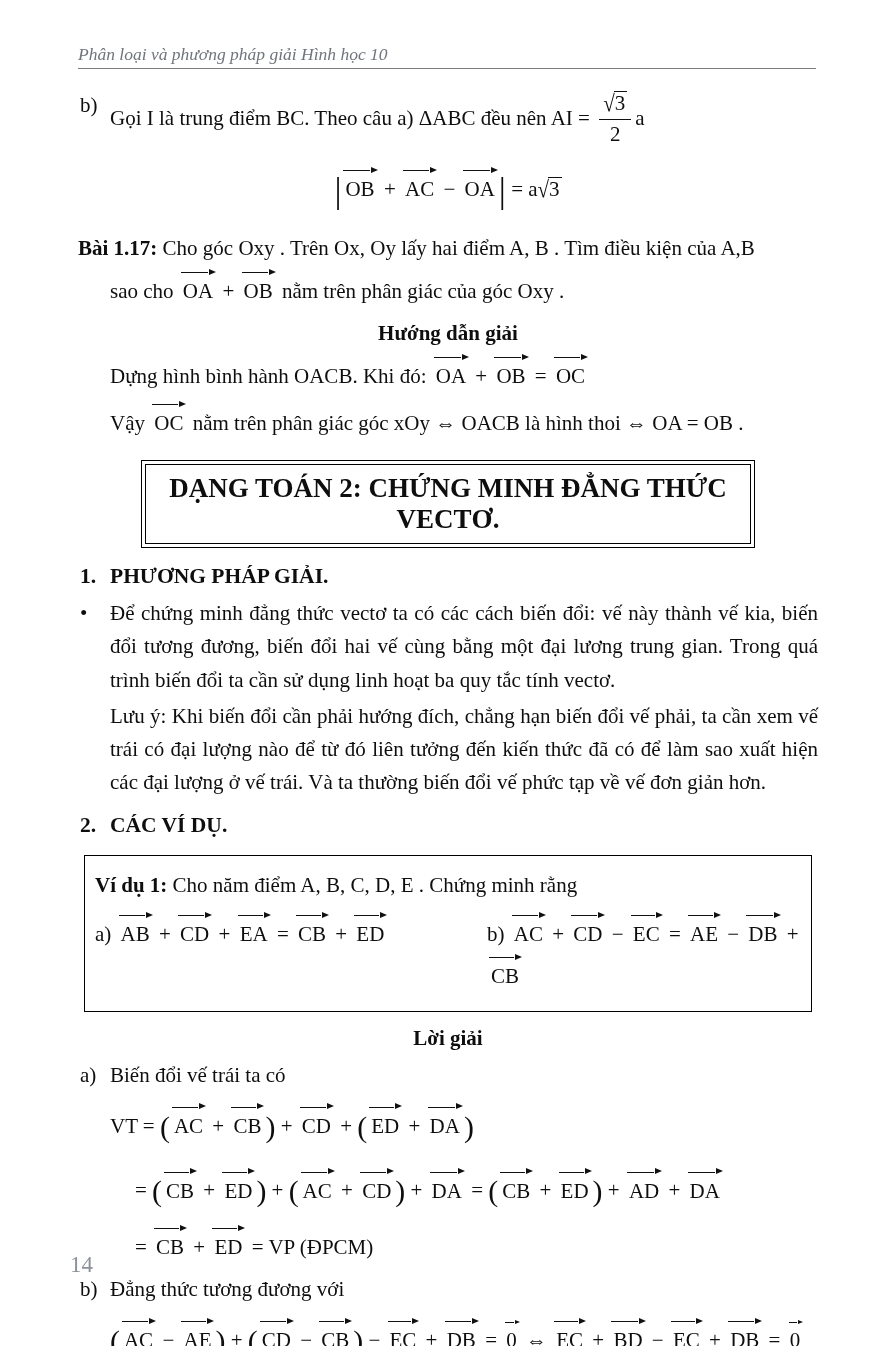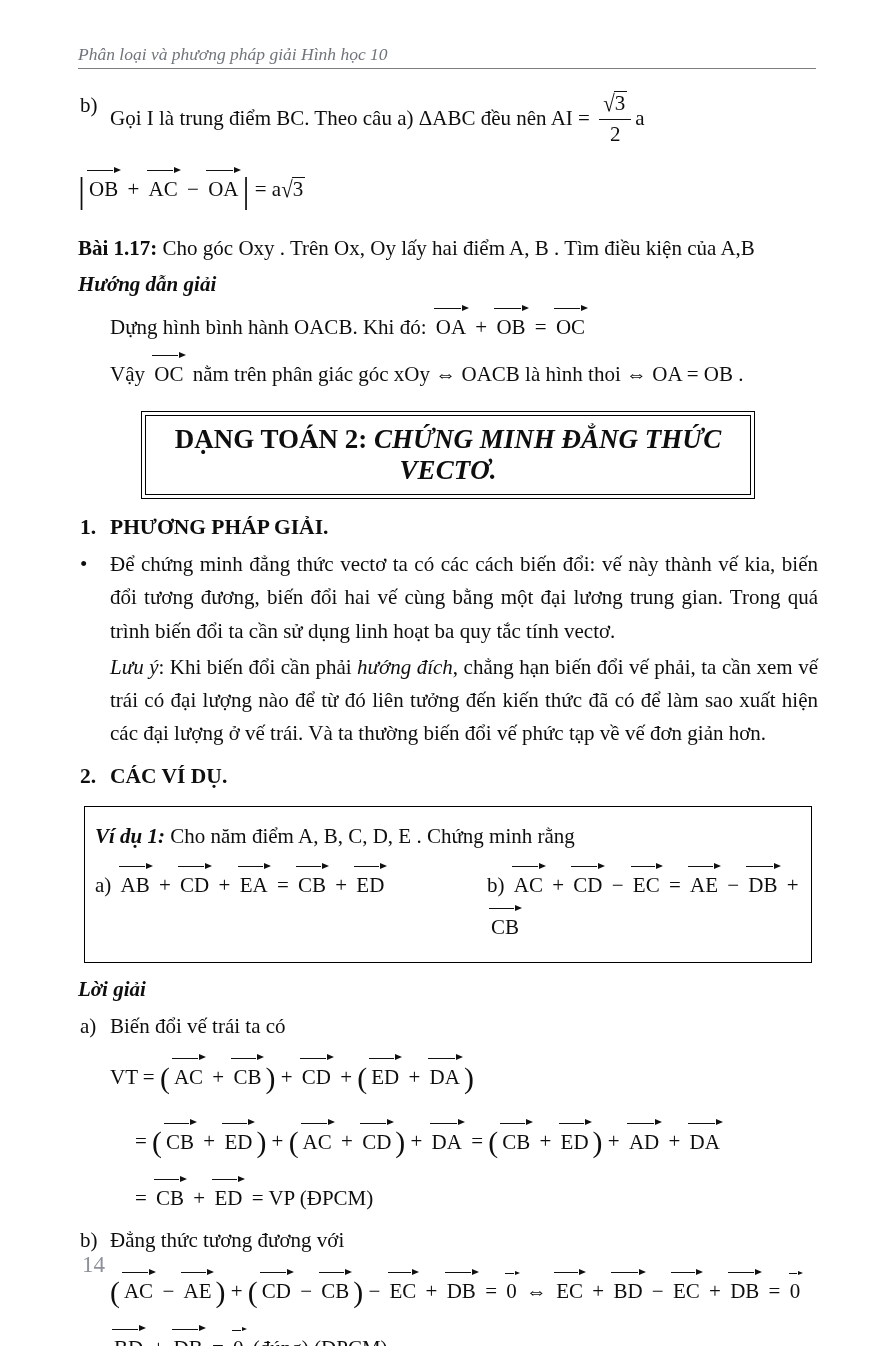--- a/index.html
+++ b/index.html
@@ -8,29 +8,29 @@
     font-family:"Liberation Serif","DejaVu Serif",serif;color:#0e0e0e;font-size:21px;
     overflow:hidden;
   }
   #hdr{
     margin:44px 78px 0 78px;border-bottom:1.6px solid #7d7d7d;padding-bottom:3px;
     font-style:italic;color:#70757c;font-size:17.5px;
   }
   #doc{margin:0 76px 0 78px;padding-top:14px;}
   .line{margin:3px 0;line-height:1.58;}
   .fm{line-height:2.0;margin:5px 0;}
-  .center{text-align:left;}
+  .center{text-align:center;}
   .just{text-align:justify;}
   .nowrap{white-space:nowrap;}
   .ind{padding-left:32px;}
   .ind2{padding-left:57px;}
   .item{position:relative;padding-left:32px;}
   .marker{position:absolute;left:2px;}
   .b{font-weight:bold;}
-  .i{font-style:italic;margin-top:44px;}
+  .i{margin-top:44px;}
   .bold-head{font-size:21.5px;margin-top:10px;}
   .frline{margin:6px 0 0 0;}
   
   .vec{position:relative;display:inline-block;line-height:1.15;padding:0 1px;margin:0 3px;}
   .vec::before{content:"";position:absolute;left:-1px;right:6px;top:-7px;border-top:1.5px solid #111;}
   .vec::after{content:"";position:absolute;right:-2px;top:-10.5px;width:0;height:0;
     border-left:7px solid #111;border-top:3.5px solid transparent;border-bottom:3.5px solid transparent;}
   .vec0{position:relative;display:inline-block;line-height:1.15;padding:0 1px;margin:0 3px;}
   .vec0::before{content:"";position:absolute;left:0;right:4px;top:-6px;border-top:1.3px solid #111;}
   .vec0::after{content:"";position:absolute;right:-2px;top:-8.8px;width:0;height:0;
@@ -45,31 +45,32 @@
   .frac .fr-d{display:block;padding-top:2px;}
   
   .dang-box{
     width:596px;margin:20px auto 16px;border:1.5px solid #000;outline:1.4px solid #000;outline-offset:3px;
     text-align:center;padding:8px 4px;font-size:27px;
   }
   .vd-box{border:1.4px solid #000;margin:12px 6px 10px 6px;padding:10px 10px 9px;}
   .hang22{padding-left:22px;text-indent:-22px;}
   .cols{display:grid;grid-template-columns:392px 1fr;padding-top:6px;line-height:2.0;font-family:Liberation Serif, serif;}
   .cols .c1,.cols .c2{display:block;}
-  #pgnum{position:absolute;left:82px;top:1252px;font-size:23px;color:#8d919a;}
+  #pgnum{position:absolute;left:70px;top:1252px;font-size:23px;color:#8d919a;}
 </style>
 </head>
 <body>
 
 <div id="page">
   <div id="hdr">Phân loại và phương pháp giải Hình học 10</div>
   <div id="doc">
       <div class="line item frline nowrap"><span class="marker">b)</span><span class="t">Gọi I là trung điểm BC. Theo câu a) </span><span class="t">ΔABC</span><span class="t"> đều nên </span><span class="t">AI = </span><span class="frac"><span class="fr-n"><span class="sqrt"><span class="sg">√</span><span class="rad">3</span></span></span><span class="fr-d">2</span></span><span class="t">a</span></div>
       <div class="line center fm"><span class="bar">|</span><span class="vec">OB</span><span class="t"> + </span><span class="vec">AC</span><span class="t"> − </span><span class="vec">OA</span><span class="bar">|</span><span class="t"> = a</span><span class="sqrt"><span class="sg">√</span><span class="rad">3</span></span></div>
       <div class="line nowrap"><span class="t b">Bài 1.17:</span><span class="t"> Cho góc Oxy . Trên Ox, Oy lấy hai điểm A, B . Tìm điều kiện của A,B</span></div>
+      <div class="line ind fm"><span class="t">sao cho </span><span class="vec">OA</span><span class="t"> + </span><span class="vec">OB</span><span class="t"> nằm trên phân giác của góc Oxy .</span></div>
       <div class="line center"><span class="t b i">Hướng dẫn giải</span></div>
       <div class="line ind fm"><span class="t">Dựng hình bình hành OACB. Khi đó: </span><span class="vec">OA</span><span class="t"> + </span><span class="vec">OB</span><span class="t"> = </span><span class="vec">OC</span></div>
       <div class="line ind fm"><span class="t">Vậy </span><span class="vec">OC</span><span class="t"> nằm trên phân giác góc xOy ⇔ OACB là hình thoi ⇔ OA = OB .</span></div>
       <div class="dang-box"><span class="t b">DẠNG TOÁN 2: </span><span class="t b i">CHỨNG MINH ĐẲNG THỨC VECTƠ.</span></div>
       <div class="line item bold-head"><span class="marker b">1.</span><span class="t b">PHƯƠNG PHÁP GIẢI.</span></div>
       <div class="line item just"><span class="marker">•</span><span class="t">Để chứng minh đẳng thức vectơ ta có các cách biến đổi: vế này thành vế kia, biến đổi tương đương, biến đổi hai vế cùng bằng một đại lương trung gian. Trong quá trình biến đổi ta cần sử dụng linh hoạt ba quy tắc tính vectơ.</span></div>
       <div class="line ind just"><span class="t i">Lưu ý</span><span class="t">: Khi biến đổi cần phải </span><span class="t i">hướng đích</span><span class="t">, chẳng hạn biến đổi vế phải, ta cần xem vế trái có đại lượng nào để từ đó liên tưởng đến kiến thức đã có để làm sao xuất hiện các đại lượng ở vế trái. Và ta thường biến đổi vế phức tạp về vế đơn giản hơn.</span></div>
       <div class="line item bold-head"><span class="marker b">2.</span><span class="t b">CÁC VÍ DỤ.</span></div>
       <div class="vd-box">
         <div class="line hang22"><span class="t b i">Ví dụ 1:</span><span class="t"> Cho năm điểm A, B, C, D, E . Chứng minh rằng</span></div>

